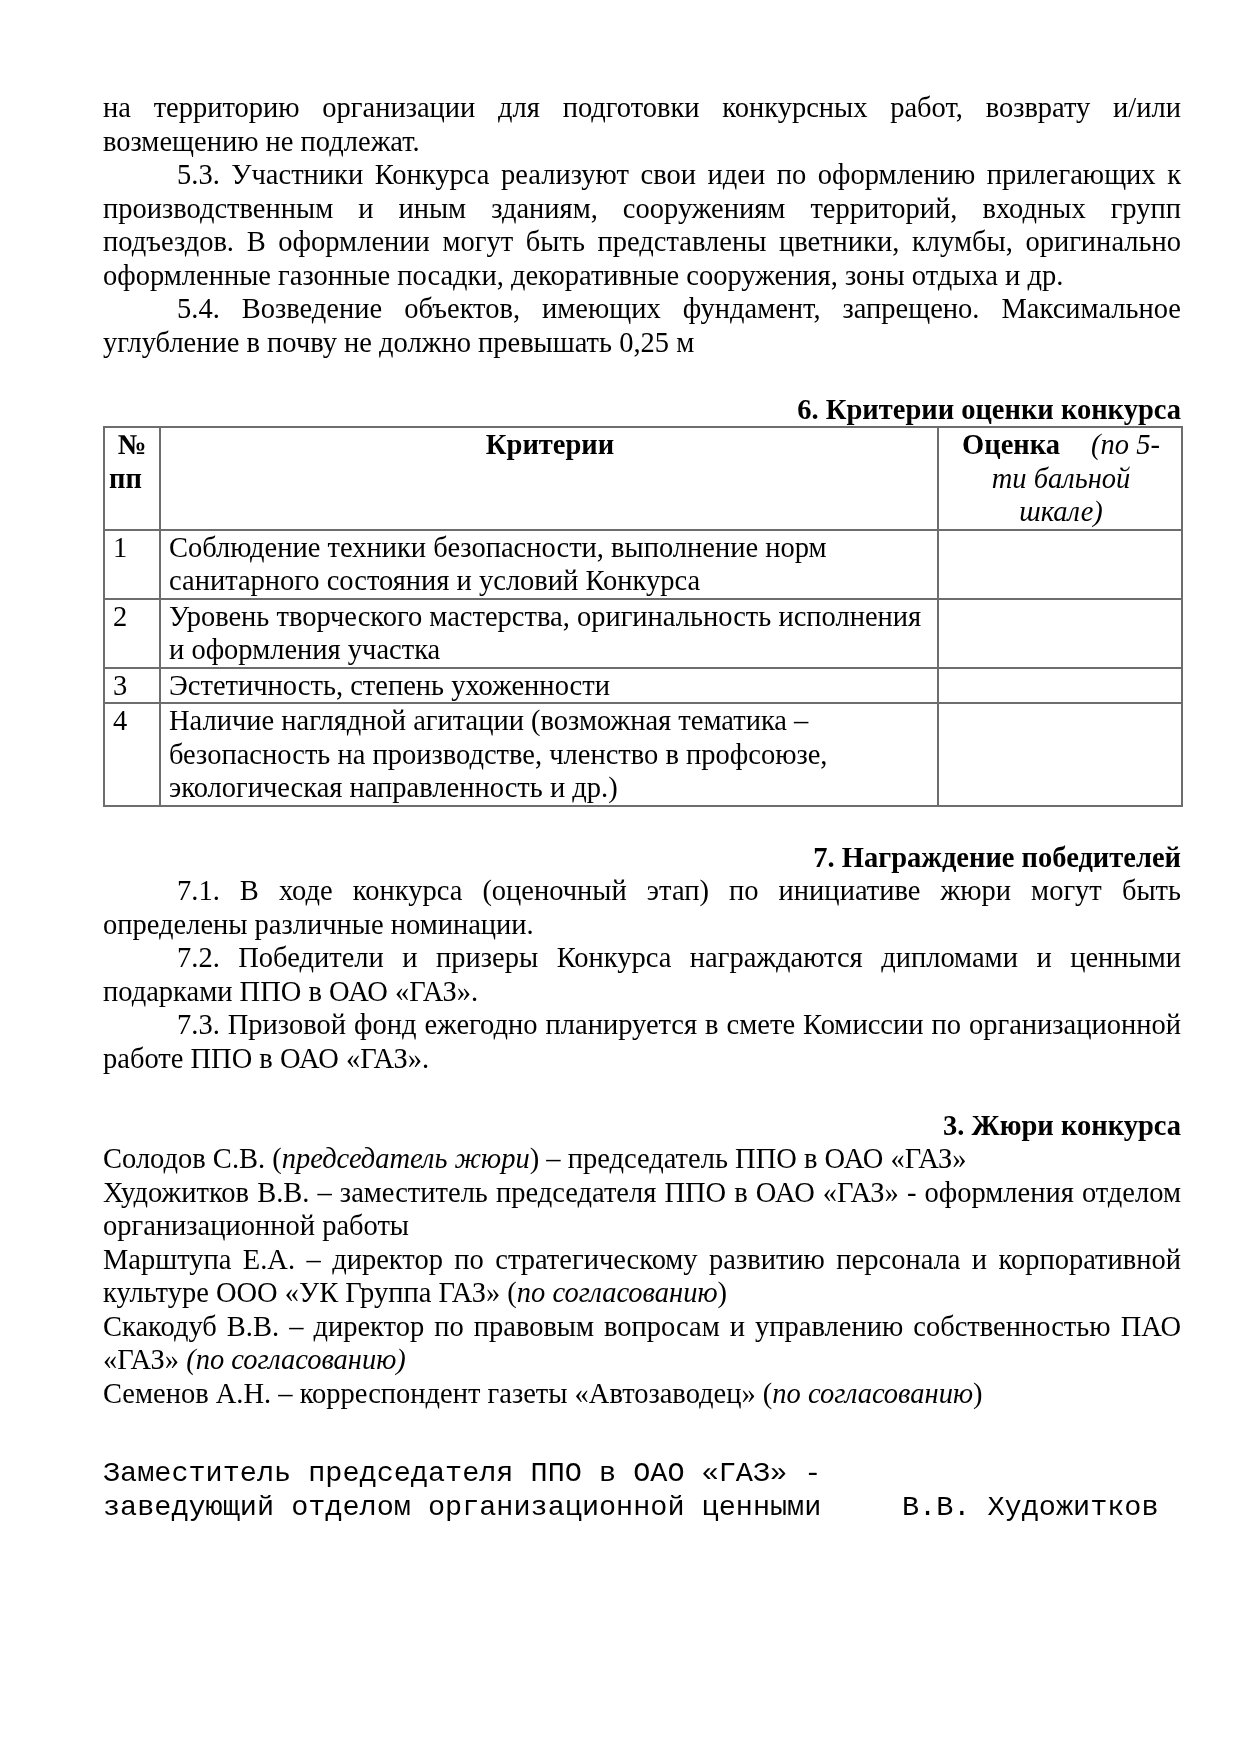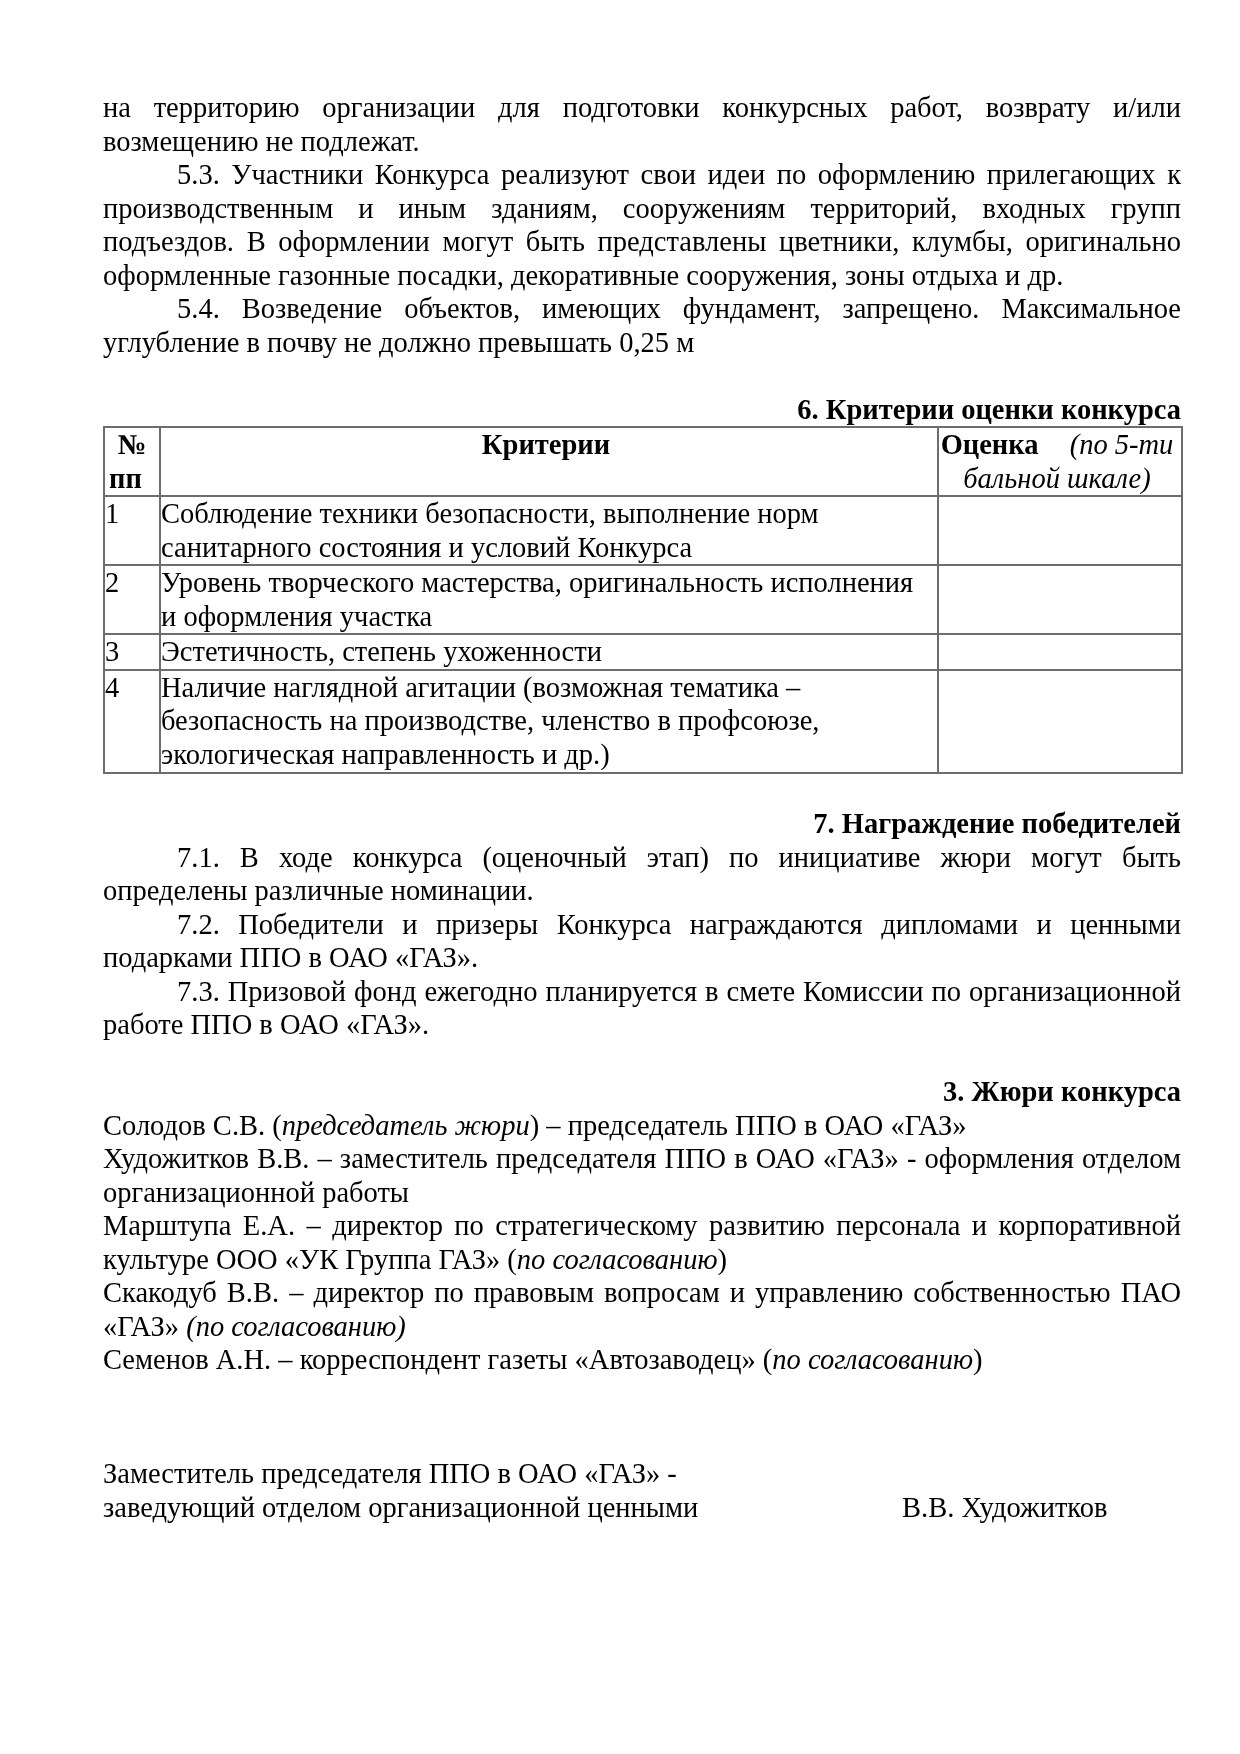--- a/index.html
+++ b/index.html
@@ -13,36 +13,36 @@
   .indent { text-indent: 74px; }
   .left { text-align: left; }
   .heading { font-weight: bold; text-indent: 74px; text-align: right; line-height: 33.5px; margin: 0; }
   .gap { height: 33.5px; }
   table.crit {
     width: 1078px; border-collapse: collapse; margin: 0;
     table-layout: fixed;
   }
   table.crit td, table.crit th {
     border: 2px solid #6d6d6d; vertical-align: top;
-    padding: 0 6px 0 0; line-height: 33.5px; font-weight: normal;
+    padding: 0 6px 0 8px; line-height: 33.5px; font-weight: normal;
   }
   table.crit th { font-weight: bold; }
   .col-num { width: 56px; }
   .col-crit { width: 778px; }
   .col-score { width: 244px; }
   .th-num { text-align: center; padding: 0 4px !important; }
   .th-num .pp { display: block; text-align: left; }
   .th-crit { text-align: center; }
   .th-score { text-align: center; }
   .th-score i { font-weight: normal; margin-left: 24px; }
   .row-h2 { height: 68px; }
   .row-h1 { height: 34px; }
   .row-h3 { height: 103px; }
   .sign { position: absolute; left: 103px; top: 1457px; width: 1078px; }
-  .sign-line { line-height: 33.5px; height: 33.5px; position: relative; }
+  .sign-line { line-height: 33.5px; height: 33.5px; position: relative; font-family: Liberation Mono, monospace; }
   .sign-name { position: absolute; left: 799px; top: 0; }
   i { font-style: italic; }
 </style>
 </head>
 <body>
 
 <div class="page">
   <p>на территорию организации для подготовки конкурсных работ, возврату и/или возмещению не подлежат.</p>
   <p class="indent">5.3. Участники Конкурса реализуют свои идеи по оформлению прилегающих к производственным и иным зданиям, сооружениям территорий, входных групп подъездов. В оформлении могут быть представлены цветники, клумбы, оригинально оформленные газонные посадки, декоративные сооружения, зоны отдыха и др.</p>
   <p class="indent">5.4. Возведение объектов, имеющих фундамент, запрещено. Максимальное углубление в почву не должно превышать 0,25 м</p>

